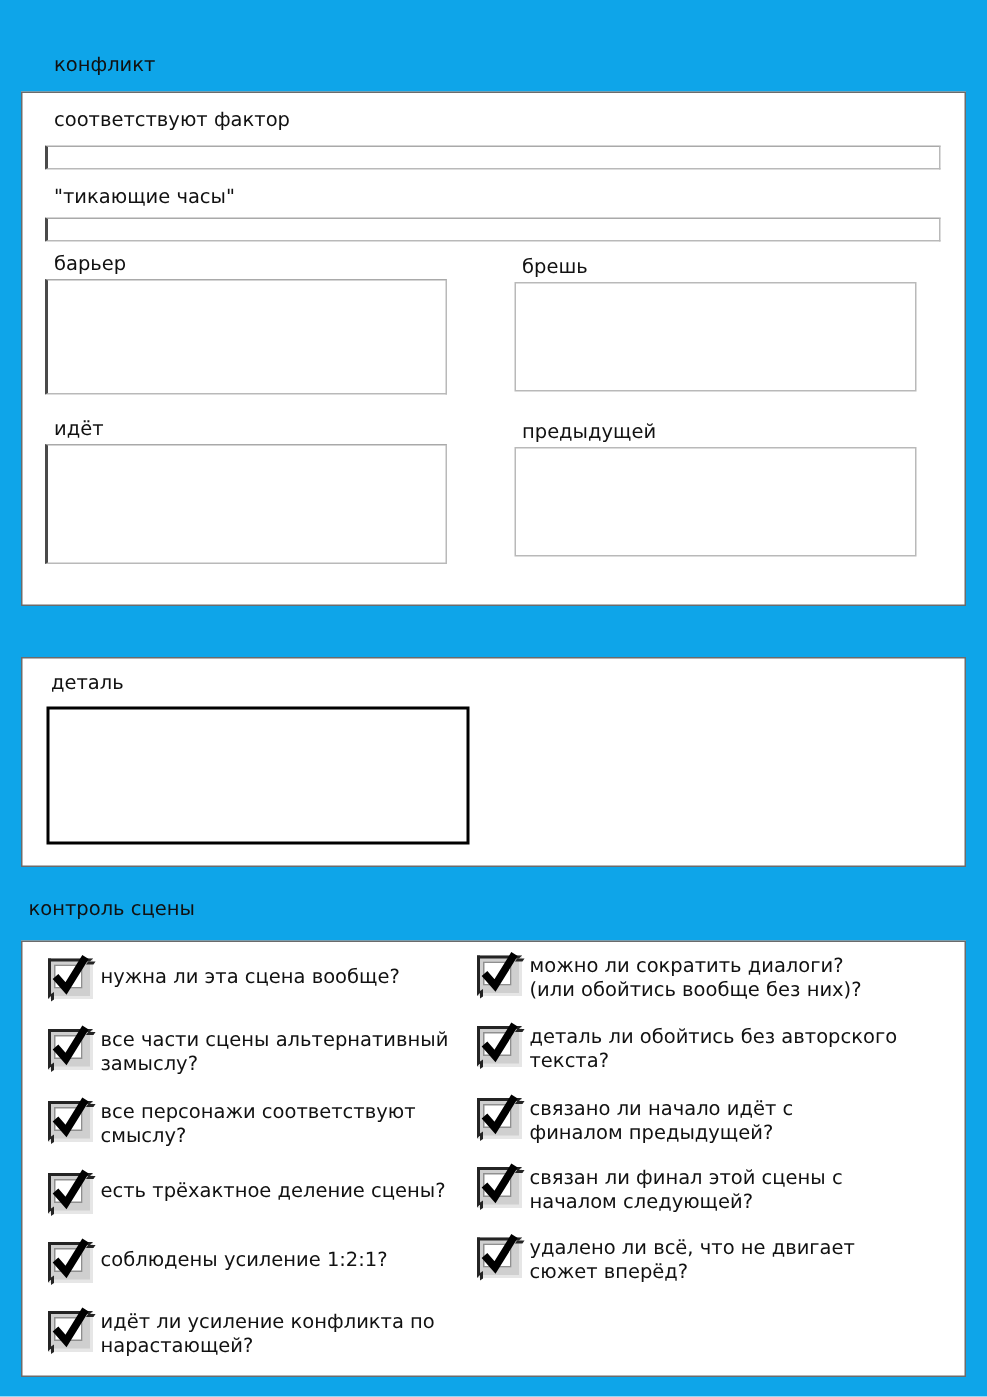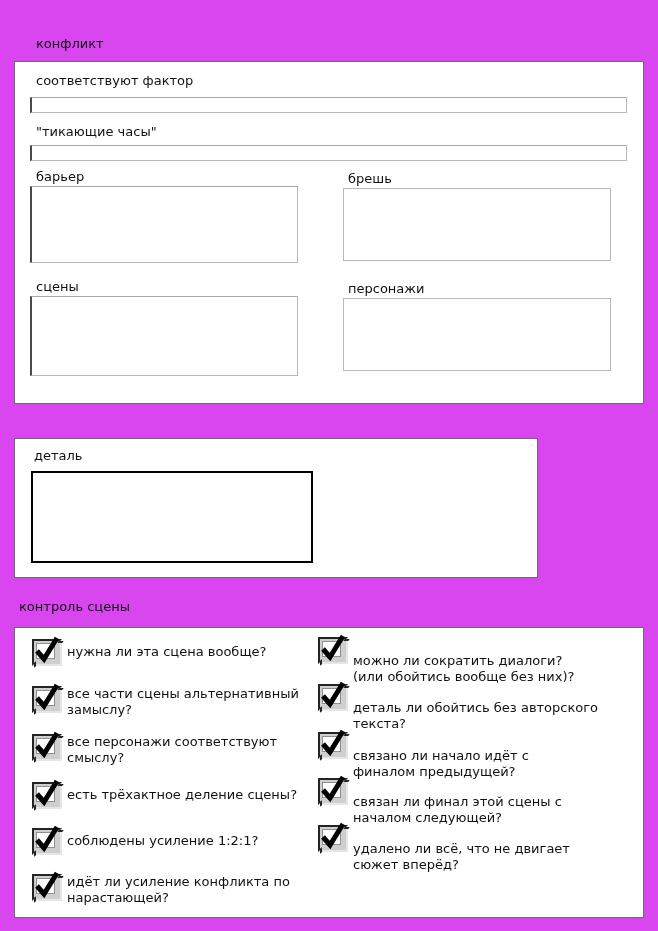--- a/index.html
+++ b/index.html
@@ -1,18 +1,18 @@
 <!DOCTYPE html>
 <html><head>
 <meta charset="utf-8">
 <style>
   * { margin:0; padding:0; box-sizing:border-box; }
   html,body { background:#ffffff; }
   .page {
-    position:relative; width:658px; height:931px; background:#d946ef;
+    position:relative; width:658px; height:931px; background:#0ea5e9;
     font-family:"DejaVu Sans", sans-serif; color:#000; overflow:hidden;
   }
   .sec-title { position:absolute; font-size:13px; line-height:15px; color:#111; }
   .panel { position:absolute; background:#fff; border:1.5px solid #6b6b6b; }
   .fld-label { position:absolute; font-size:13px; line-height:15px; color:#111; }
   .ti {
     position:absolute; background:#fff; border:1px solid #b9b9b9;
     font-family:"DejaVu Sans", sans-serif; font-size:12px; color:#000;
     outline:none; padding:1px 3px;
   }
@@ -34,21 +34,21 @@
     background:#fff; border:1px solid #8f8f8f;
   }
   .cb-check { position:absolute; left:1px; top:-6px; width:28px; height:32px; overflow:visible; }
   .cb-check path { stroke:#000; stroke-width:5; fill:none; stroke-linejoin:miter; }
   .cb-label {
     position:absolute; left:35px; top:0; font-size:13px; line-height:16px;
     color:#111; white-space:pre-line;
   }
   .single .cb-label { top:5px; }
   .cb-label-left { width:246px; }
-  .cb-label-right { width:272px;margin-top:16px; }
+  .cb-label-right { width:272px; }
 </style>
 </head>
 <body>
 
 <div class="page">
 
   <div class="sec-title" style="left:36px; top:36px;">конфликт</div>
 
   <div class="panel" style="left:14px; top:61px; width:630px; height:343px;">
 
@@ -57,28 +57,28 @@
 
     <div class="fld-label" style="left:21px; top:62px;">"тикающие часы"</div>
     <input class="ti darkleft" type="text" style="left: 15px; top: 83px; width: 597px; height: 16px;" value="">
 
     <div class="fld-label" style="left:21px; top:107px;">барьер</div>
     <textarea class="ti darkleft" style="left: 15px; top: 124px; width: 268px; height: 77px;"></textarea>
 
     <div class="fld-label" style="left:333px; top:109px;">брешь</div>
     <textarea class="ti" style="left: 328px; top: 126px; width: 268px; height: 73px;"></textarea>
 
-    <div class="fld-label" style="left:21px; top:217px;">сцены</div>
+    <div class="fld-label" style="left:21px; top:217px;">идёт</div>
     <textarea class="ti darkleft" style="left: 15px; top: 234px; width: 268px; height: 80px;"></textarea>
 
-    <div class="fld-label" style="left:333px; top:219px;">персонажи</div>
+    <div class="fld-label" style="left:333px; top:219px;">предыдущей</div>
     <textarea class="ti" style="left: 328px; top: 236px; width: 268px; height: 73px;"></textarea>
   </div>
 
-  <div class="panel" style="left:14px; top:438px; width:524px; height:140px;">
+  <div class="panel" style="left:14px; top:438px; width:630px; height:140px;">
     <div class="fld-label" style="left:19px; top:9px;">деталь</div>
     <textarea class="ti detail-ta" style="left: 16px; top: 32px; width: 282px; height: 92px;"></textarea>
   </div>
 
   <div class="sec-title" style="left:19px; top:599px;">контроль сцены</div>
 
   <div class="panel" style="left:14px; top:627px; width:630px; height:291px;"></div>
 
   <div class="check-item single" style="left:32px; top:639px;">
     <div class="cb">

